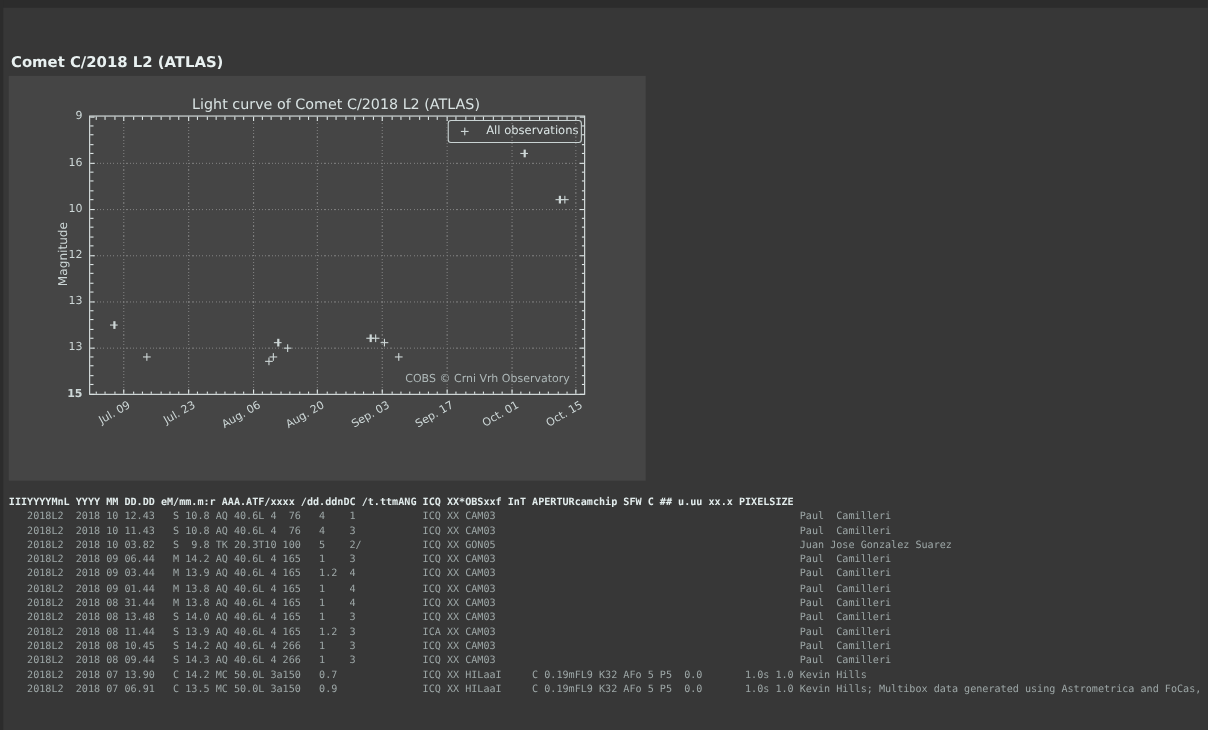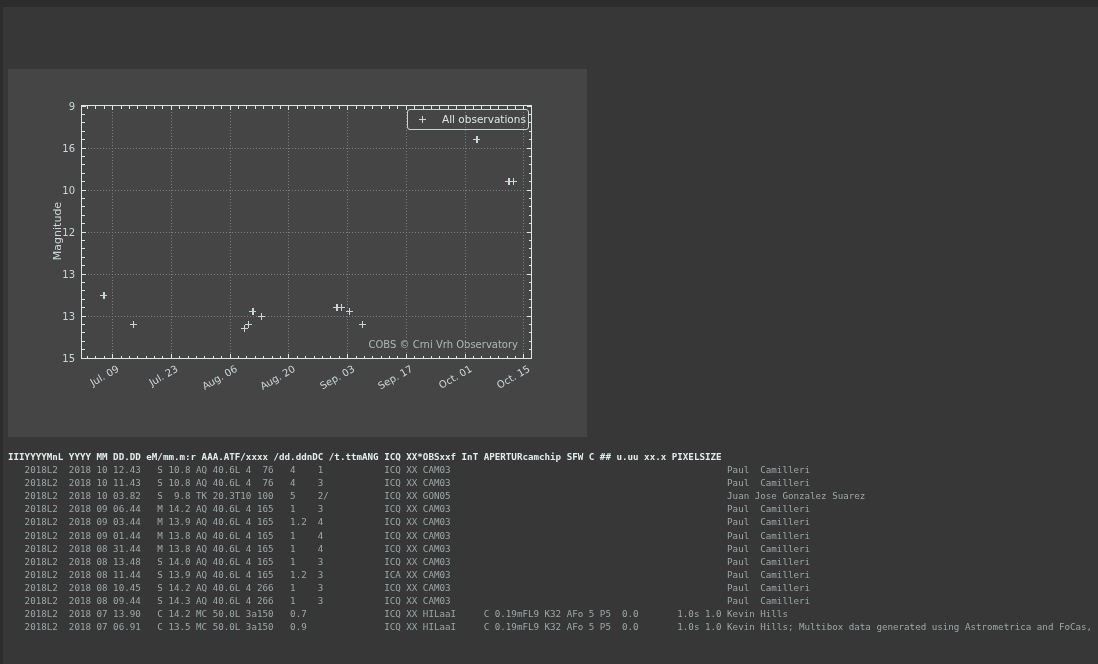--- a/index.html
+++ b/index.html
@@ -55,22 +55,24 @@
                  border-radius:2px;height:16px;line-height:13px;padding:0 9px;margin-right:5px;cursor:pointer;}
 </style>
 </head>
 <body>
 
 <div class="page">
   <div class="strip-top"></div>
   <div class="strip-left"></div>
 
 
+  <div class="comet-title">Comet C/2018 L2 (ATLAS)</div>
 
   <div class="chart-panel">
+    <div class="chart-title">Light curve of Comet C/2018 L2 (ATLAS)</div>
     <div class="ylabel">Magnitude</div>
     <div class="plot" id="plot">
       <div class="legend">
         <span class="plus"></span>
         <span class="legend-label">All observations</span>
       </div>
       <div class="watermark">COBS © Crni Vrh Observatory</div>
     <div class="ytick-label" style="top: 0px;">9</div>
         <div class="tick" style="left: 0px; top: -0.5px; width: 4px; height: 1px;"></div>
         <div class="tick" style="right: 0px; top: -0.5px; width: 4px; height: 1px;"></div>
@@ -87,21 +89,21 @@
         <div class="tick" style="left: 0px; top: 125.5px; width: 4px; height: 1px;"></div>
         <div class="tick" style="right: 0px; top: 125.5px; width: 4px; height: 1px;"></div>
         <div class="hgrid" style="top: 167.5px;"></div>
         <div class="ytick-label" style="top: 168px;">13</div>
         <div class="tick" style="left: 0px; top: 167.5px; width: 4px; height: 1px;"></div>
         <div class="tick" style="right: 0px; top: 167.5px; width: 4px; height: 1px;"></div>
         <div class="hgrid" style="top: 209.5px;"></div>
         <div class="ytick-label" style="top: 210px;">13</div>
         <div class="tick" style="left: 0px; top: 209.5px; width: 4px; height: 1px;"></div>
         <div class="tick" style="right: 0px; top: 209.5px; width: 4px; height: 1px;"></div>
-        <div class="ytick-label" style="top: 252px;">15</div>
+        <div class="ytick-label" style="top: 252px; font-weight: bold;">15</div>
         <div class="tick" style="left: 0px; top: 251.5px; width: 4px; height: 1px;"></div>
         <div class="tick" style="right: 0px; top: 251.5px; width: 4px; height: 1px;"></div>
         <div class="tick" style="left: 0px; top: 7.9px; width: 2.5px; height: 1px;"></div>
         <div class="tick" style="right: 0px; top: 7.9px; width: 2.5px; height: 1px;"></div>
         <div class="tick" style="left: 0px; top: 16.3px; width: 2.5px; height: 1px;"></div>
         <div class="tick" style="right: 0px; top: 16.3px; width: 2.5px; height: 1px;"></div>
         <div class="tick" style="left: 0px; top: 24.7px; width: 2.5px; height: 1px;"></div>
         <div class="tick" style="right: 0px; top: 24.7px; width: 2.5px; height: 1px;"></div>
         <div class="tick" style="left: 0px; top: 33.1px; width: 2.5px; height: 1px;"></div>
         <div class="tick" style="right: 0px; top: 33.1px; width: 2.5px; height: 1px;"></div>

